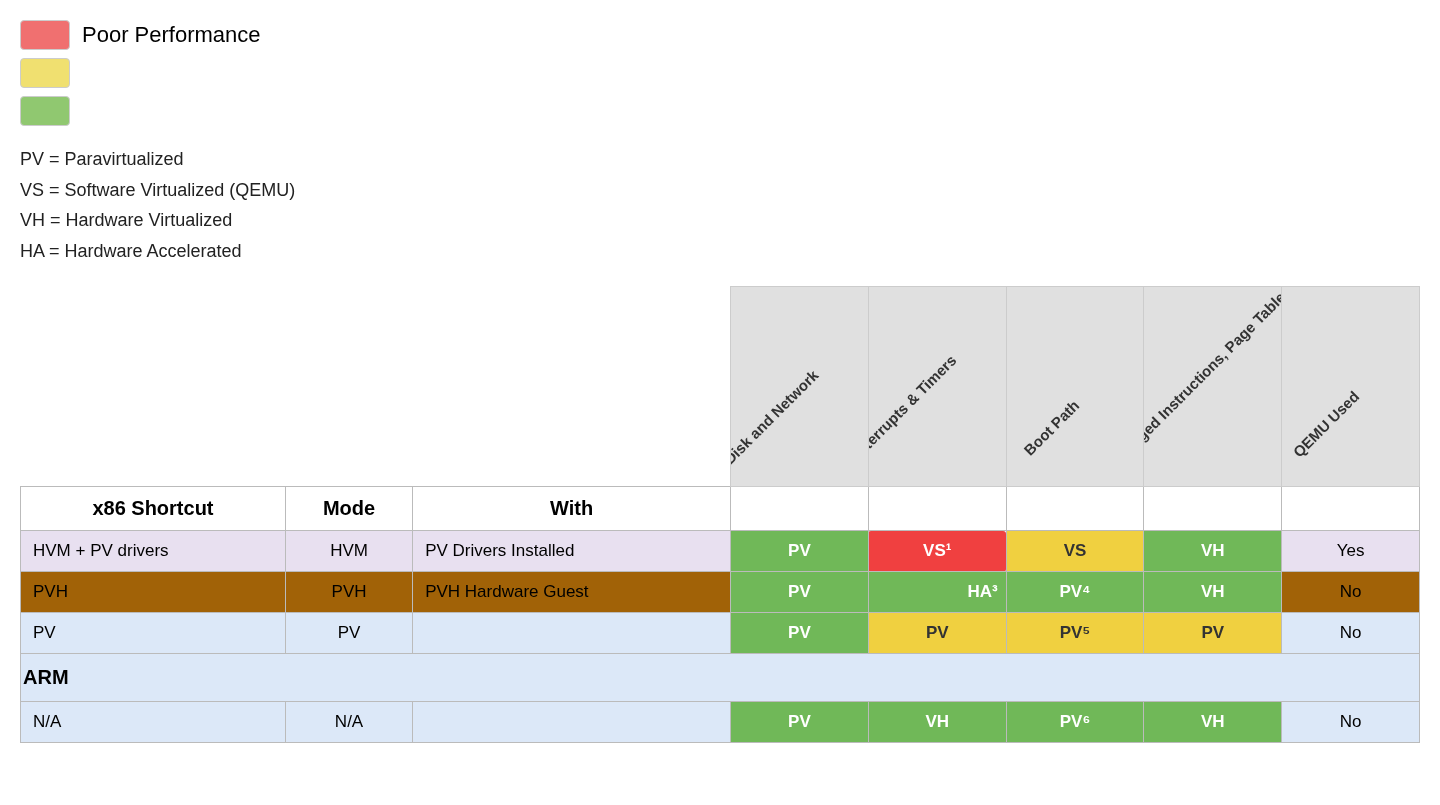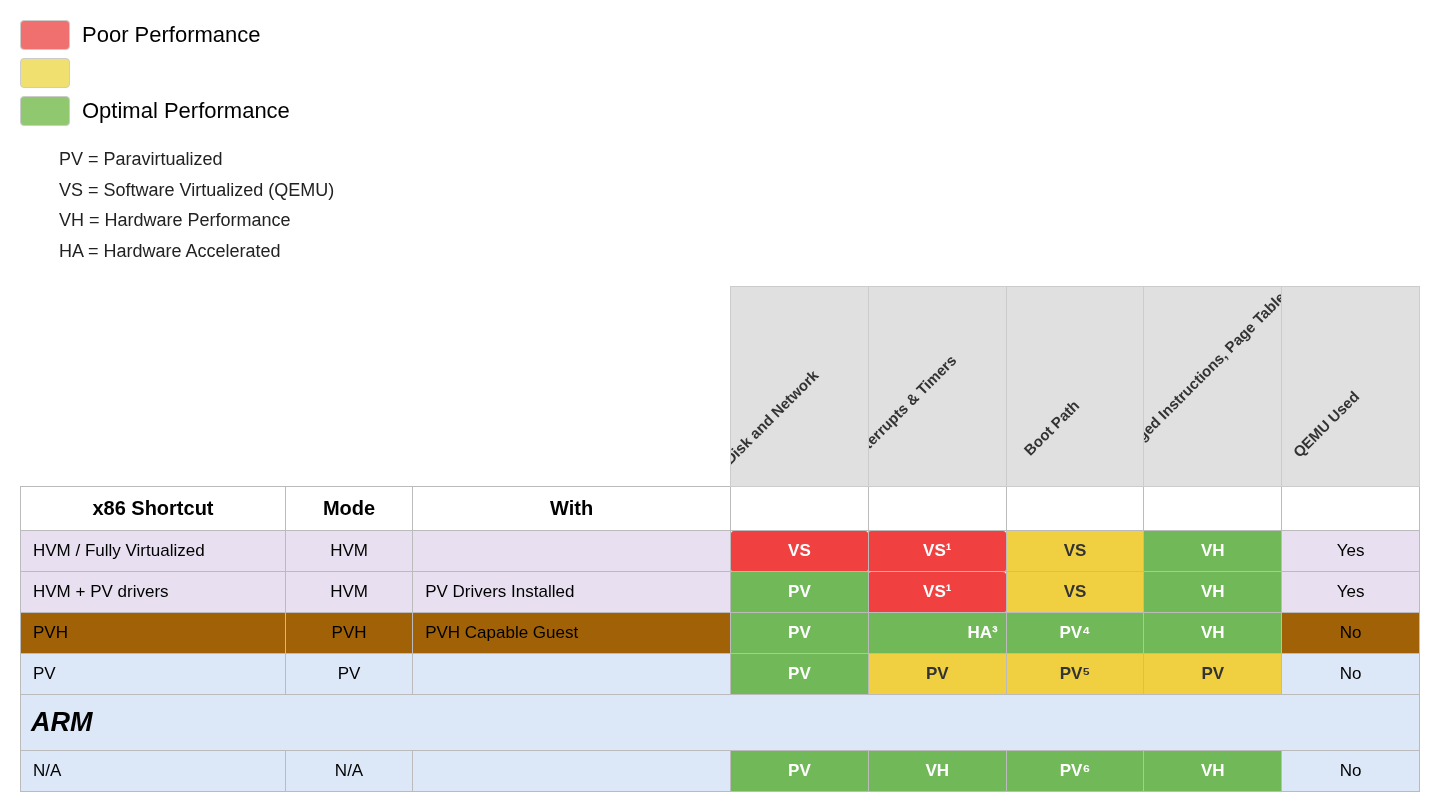--- a/index.html
+++ b/index.html
@@ -37,21 +37,20 @@
     }
 
     .abbrev-section {
       margin-bottom: 20px;
     }
 
     .abbrev-section p {
       font-size: 18px;
       line-height: 1.7;
       color: #222;
-      margin-left: 39px;
     }
 
     
     .table-wrapper {
       position: relative;
     }
 
     
     .main-table {
       width: 100%;
@@ -124,28 +123,27 @@
 <div class="legend-section">
   <div class="legend-item">
     <div class="legend-color" style="background:#f07070;"></div>
     <span class="legend-label">Poor Performance</span>
   </div>
   <div class="legend-item">
     <div class="legend-color" style="background:#f0e070;"></div>
   </div>
   <div class="legend-item">
     <div class="legend-color" style="background:#90c870;"></div>
-    <span class="legend-label">Optimal Performance</span>
   </div>
 </div>
 
 <div class="abbrev-section">
   <p>PV = Paravirtualized</p>
   <p>VS = Software Virtualized (QEMU)</p>
-  <p>VH = Hardware Performance</p>
+  <p>VH = Hardware Virtualized</p>
   <p>HA = Hardware Accelerated</p>
 </div>
 
 <div class="table-wrapper">
   <table class="main-table">
     <colgroup>
       <col class="col-shortcut">
       <col class="col-mode">
       <col class="col-with">
       <col class="col-data">
@@ -192,62 +190,52 @@
         <th style="font-size:20px;">Mode</th>
         <th style="font-size:20px;">With</th>
         <th style="border:1px solid #bbb;"></th>
         <th style="border:1px solid #bbb;"></th>
         <th style="border:1px solid #bbb;"></th>
         <th style="border:1px solid #bbb;"></th>
         <th style="border:1px solid #bbb;"></th>
       </tr>
     </thead>
     <tbody id="table-body">
-    <tr class="row-hvm1">
-      <td style="font-size:17px;">HVM / Fully Virtualized</td>
-      <td style="font-size:17px; text-align:center;">HVM</td>
-      <td style="font-size:17px;"></td>
-      <td class="cell-red" style="font-size:17px; text-align:center; padding:8px;">VS</td>
-          <td class="cell-red" style="font-size:17px; text-align:center; padding:8px;">VS¹</td>
-          <td class="cell-yellow" style="font-size:17px; text-align:center; padding:8px;">VS</td>
-          <td class="cell-green" style="font-size:17px; text-align:center; padding:8px;">VH</td>
-          <td class="cell-neutral" style="font-size:17px; text-align:center; padding:8px;">Yes</td>
-    </tr>
         <tr class="row-hvm2">
       <td style="font-size:17px;">HVM + PV drivers</td>
       <td style="font-size:17px; text-align:center;">HVM</td>
       <td style="font-size:17px;">PV Drivers Installed</td>
       <td class="cell-green" style="font-size:17px; text-align:center; padding:8px;">PV</td>
           <td class="cell-red" style="font-size:17px; text-align:center; padding:8px;">VS¹</td>
           <td class="cell-yellow" style="font-size:17px; text-align:center; padding:8px;">VS</td>
           <td class="cell-green" style="font-size:17px; text-align:center; padding:8px;">VH</td>
           <td class="cell-neutral" style="font-size:17px; text-align:center; padding:8px;">Yes</td>
     </tr>
         <tr class="row-pvh">
       <td style="font-size:17px;">PVH</td>
       <td style="font-size:17px; text-align:center;">PVH</td>
-      <td style="font-size:17px;">PVH Capable Guest</td>
+      <td style="font-size:17px;">PVH Hardware Guest</td>
       <td class="cell-green" style="font-size:17px; text-align:center; padding:8px;">PV</td>
           <td class="cell-green" style="font-size:17px; text-align:right; padding:8px;">HA³</td>
           <td class="cell-green" style="font-size:17px; text-align:center; padding:4px;">PV⁴</td>
           <td class="cell-green" style="font-size:17px; text-align:center; padding:8px;">VH</td>
           <td class="cell-neutral" style="font-size:17px; text-align:center; padding:8px;">No</td>
     </tr>
         <tr class="row-pv">
       <td style="font-size:17px;">PV</td>
       <td style="font-size:17px; text-align:center;">PV</td>
       <td style="font-size:17px;"></td>
       <td class="cell-green" style="font-size:17px; text-align:center; padding:8px;">PV</td>
           <td class="cell-yellow" style="font-size:17px; text-align:center; padding:8px;">PV</td>
           <td class="cell-yellow" style="font-size:17px; text-align:center; padding:8px;">PV⁵</td>
           <td class="cell-yellow" style="font-size:17px; text-align:center; padding:8px;">PV</td>
           <td class="cell-neutral" style="font-size:17px; text-align:center; padding:8px;">No</td>
     </tr>
         <tr class="row-arm-header">
-      <td colspan="8" style="font-weight:bold; font-size:27px; padding:12px 10px; border:1px solid #bbb;font-style:italic;">
+      <td colspan="8" style="font-weight:bold; font-size:20px; padding:12px 2px; border:1px solid #bbb;">
         ARM
       </td>
     </tr>
         <tr class="row-na">
       <td style="font-size:17px;">N/A</td>
       <td style="font-size:17px; text-align:center;">N/A</td>
       <td style="font-size:17px;"></td>
       <td class="cell-green" style="font-size:17px; text-align:center; padding:8px;">PV</td>
           <td class="cell-green" style="font-size:17px; text-align:center; padding:8px;">VH</td>
           <td class="cell-green" style="font-size:17px; text-align:center; padding:8px;">PV⁶</td>

